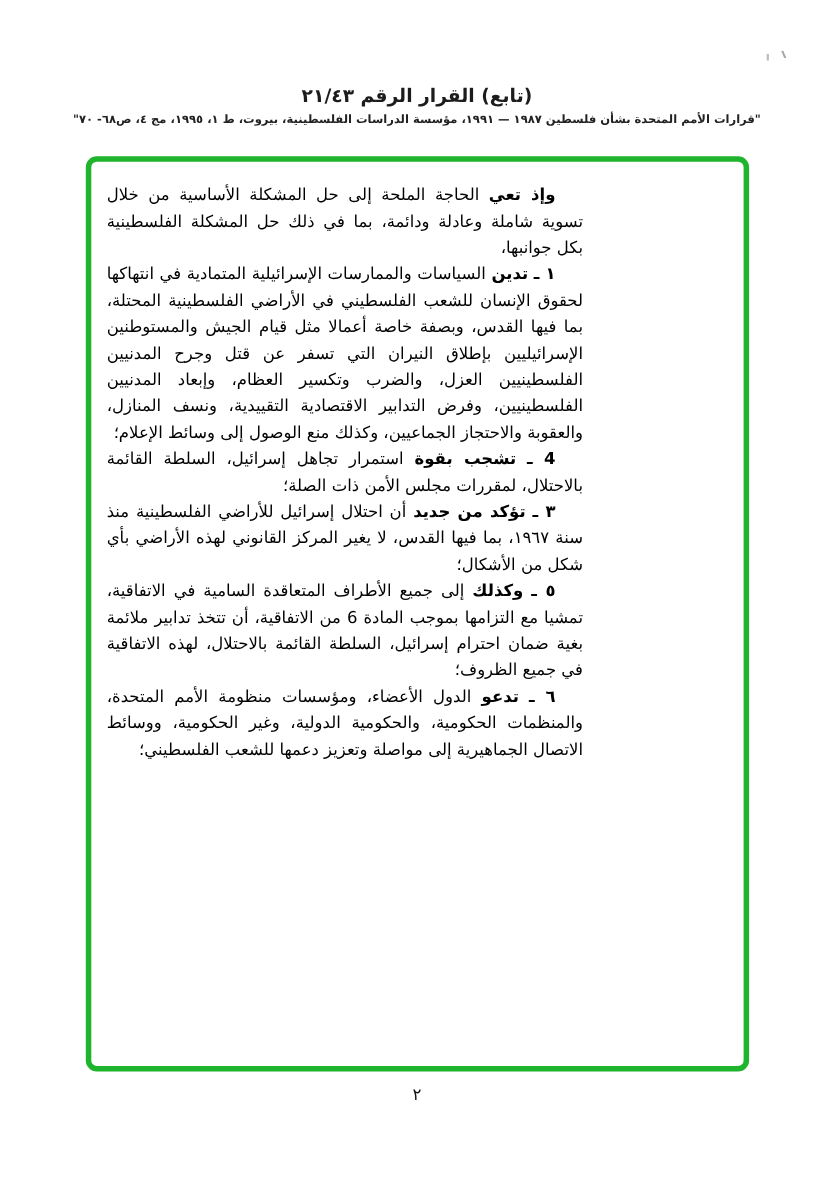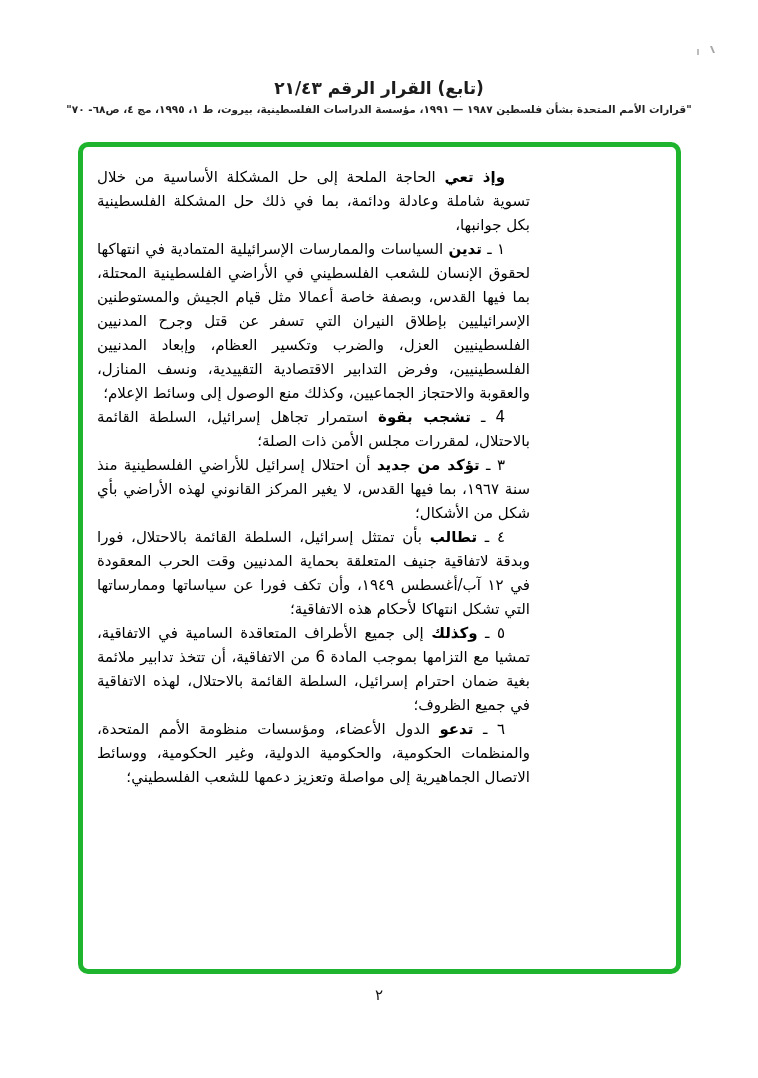--- a/index.html
+++ b/index.html
@@ -24,21 +24,21 @@
     background:transparent;
   }
 
   .body-text{
     position:absolute;left:97px;top:165px;width:433px;
     direction:rtl;text-align:justify;
     font-size:15px;line-height:24px;color:#000000;
   }
   .body-text p{margin:0;padding:0;text-indent:25px;}
   .body-text b{font-weight:bold;}
-  .pnum{font-weight:normal;}
+  .pnum{font-weight:bold;}
 
   .page-number{
     position:absolute;top:986px;left:0;width:758px;text-align:center;
     font-size:15px;color:#111;direction:rtl;
   }
 
   .speck-a{position:absolute;left:697px;top:49px;width:2px;height:6px;background:#bdbdbd;}
   .speck-b{position:absolute;left:710px;top:46px;width:5px;height:7px;background:#a6a6a6;
            clip-path:polygon(0 0,40% 0,100% 100%,60% 100%);}
 </style>
@@ -54,20 +54,19 @@
   <div class="speck-a"></div>
   <div class="speck-b"></div>
 
   <div class="green-box"></div>
 
   <div class="body-text">
     <p><span class="pnum"></span> <b>وإذ تعي</b> <span>الحاجة الملحة إلى حل المشكلة الأساسية من خلال تسوية شاملة وعادلة ودائمة، بما في ذلك حل المشكلة الفلسطينية بكل جوانبها،</span></p>
     <p><span class="pnum">١ ـ</span> <b>تدين</b> <span>السياسات والممارسات الإسرائيلية المتمادية في انتهاكها لحقوق الإنسان للشعب الفلسطيني في الأراضي الفلسطينية المحتلة، بما فيها القدس، وبصفة خاصة أعمالا مثل قيام الجيش والمستوطنين الإسرائيليين بإطلاق النيران التي تسفر عن قتل وجرح المدنيين الفلسطينيين العزل، والضرب وتكسير العظام، وإبعاد المدنيين الفلسطينيين، وفرض التدابير الاقتصادية التقييدية، ونسف المنازل، والعقوبة والاحتجاز الجماعيين، وكذلك منع الوصول إلى وسائط الإعلام؛</span></p>
     <p><span class="pnum">4 ـ</span> <b>تشجب بقوة</b> <span>استمرار تجاهل إسرائيل، السلطة القائمة بالاحتلال، لمقررات مجلس الأمن ذات الصلة؛</span></p>
     <p><span class="pnum">٣ ـ</span> <b>تؤكد من جديد</b> <span>أن احتلال إسرائيل للأراضي الفلسطينية منذ سنة ١٩٦٧، بما فيها القدس، لا يغير المركز القانوني لهذه الأراضي بأي شكل من الأشكال؛</span></p>
-    <p><span class="pnum">٤ ـ</span> <b>تطالب</b> <span>بأن تمتثل إسرائيل، السلطة القائمة بالاحتلال، فورا وبدقة لاتفاقية جنيف المتعلقة بحماية المدنيين وقت الحرب المعقودة في ١٢ آب/أغسطس ١٩٤٩، وأن تكف فورا عن سياساتها وممارساتها التي تشكل انتهاكا لأحكام هذه الاتفاقية؛</span></p>
     <p><span class="pnum">٥ ـ</span> <b>وكذلك</b> <span>إلى جميع الأطراف المتعاقدة السامية في الاتفاقية، تمشيا مع التزامها بموجب المادة 6 من الاتفاقية، أن تتخذ تدابير ملائمة بغية ضمان احترام إسرائيل، السلطة القائمة بالاحتلال، لهذه الاتفاقية في جميع الظروف؛</span></p>
     <p><span class="pnum">٦ ـ</span> <b>تدعو</b> <span>الدول الأعضاء، ومؤسسات منظومة الأمم المتحدة، والمنظمات الحكومية، والحكومية الدولية، وغير الحكومية، ووسائط الاتصال الجماهيرية إلى مواصلة وتعزيز دعمها للشعب الفلسطيني؛</span></p>
   </div>
 
   <div class="page-number">٢</div>
 
 </div>
 
 </body></html>

